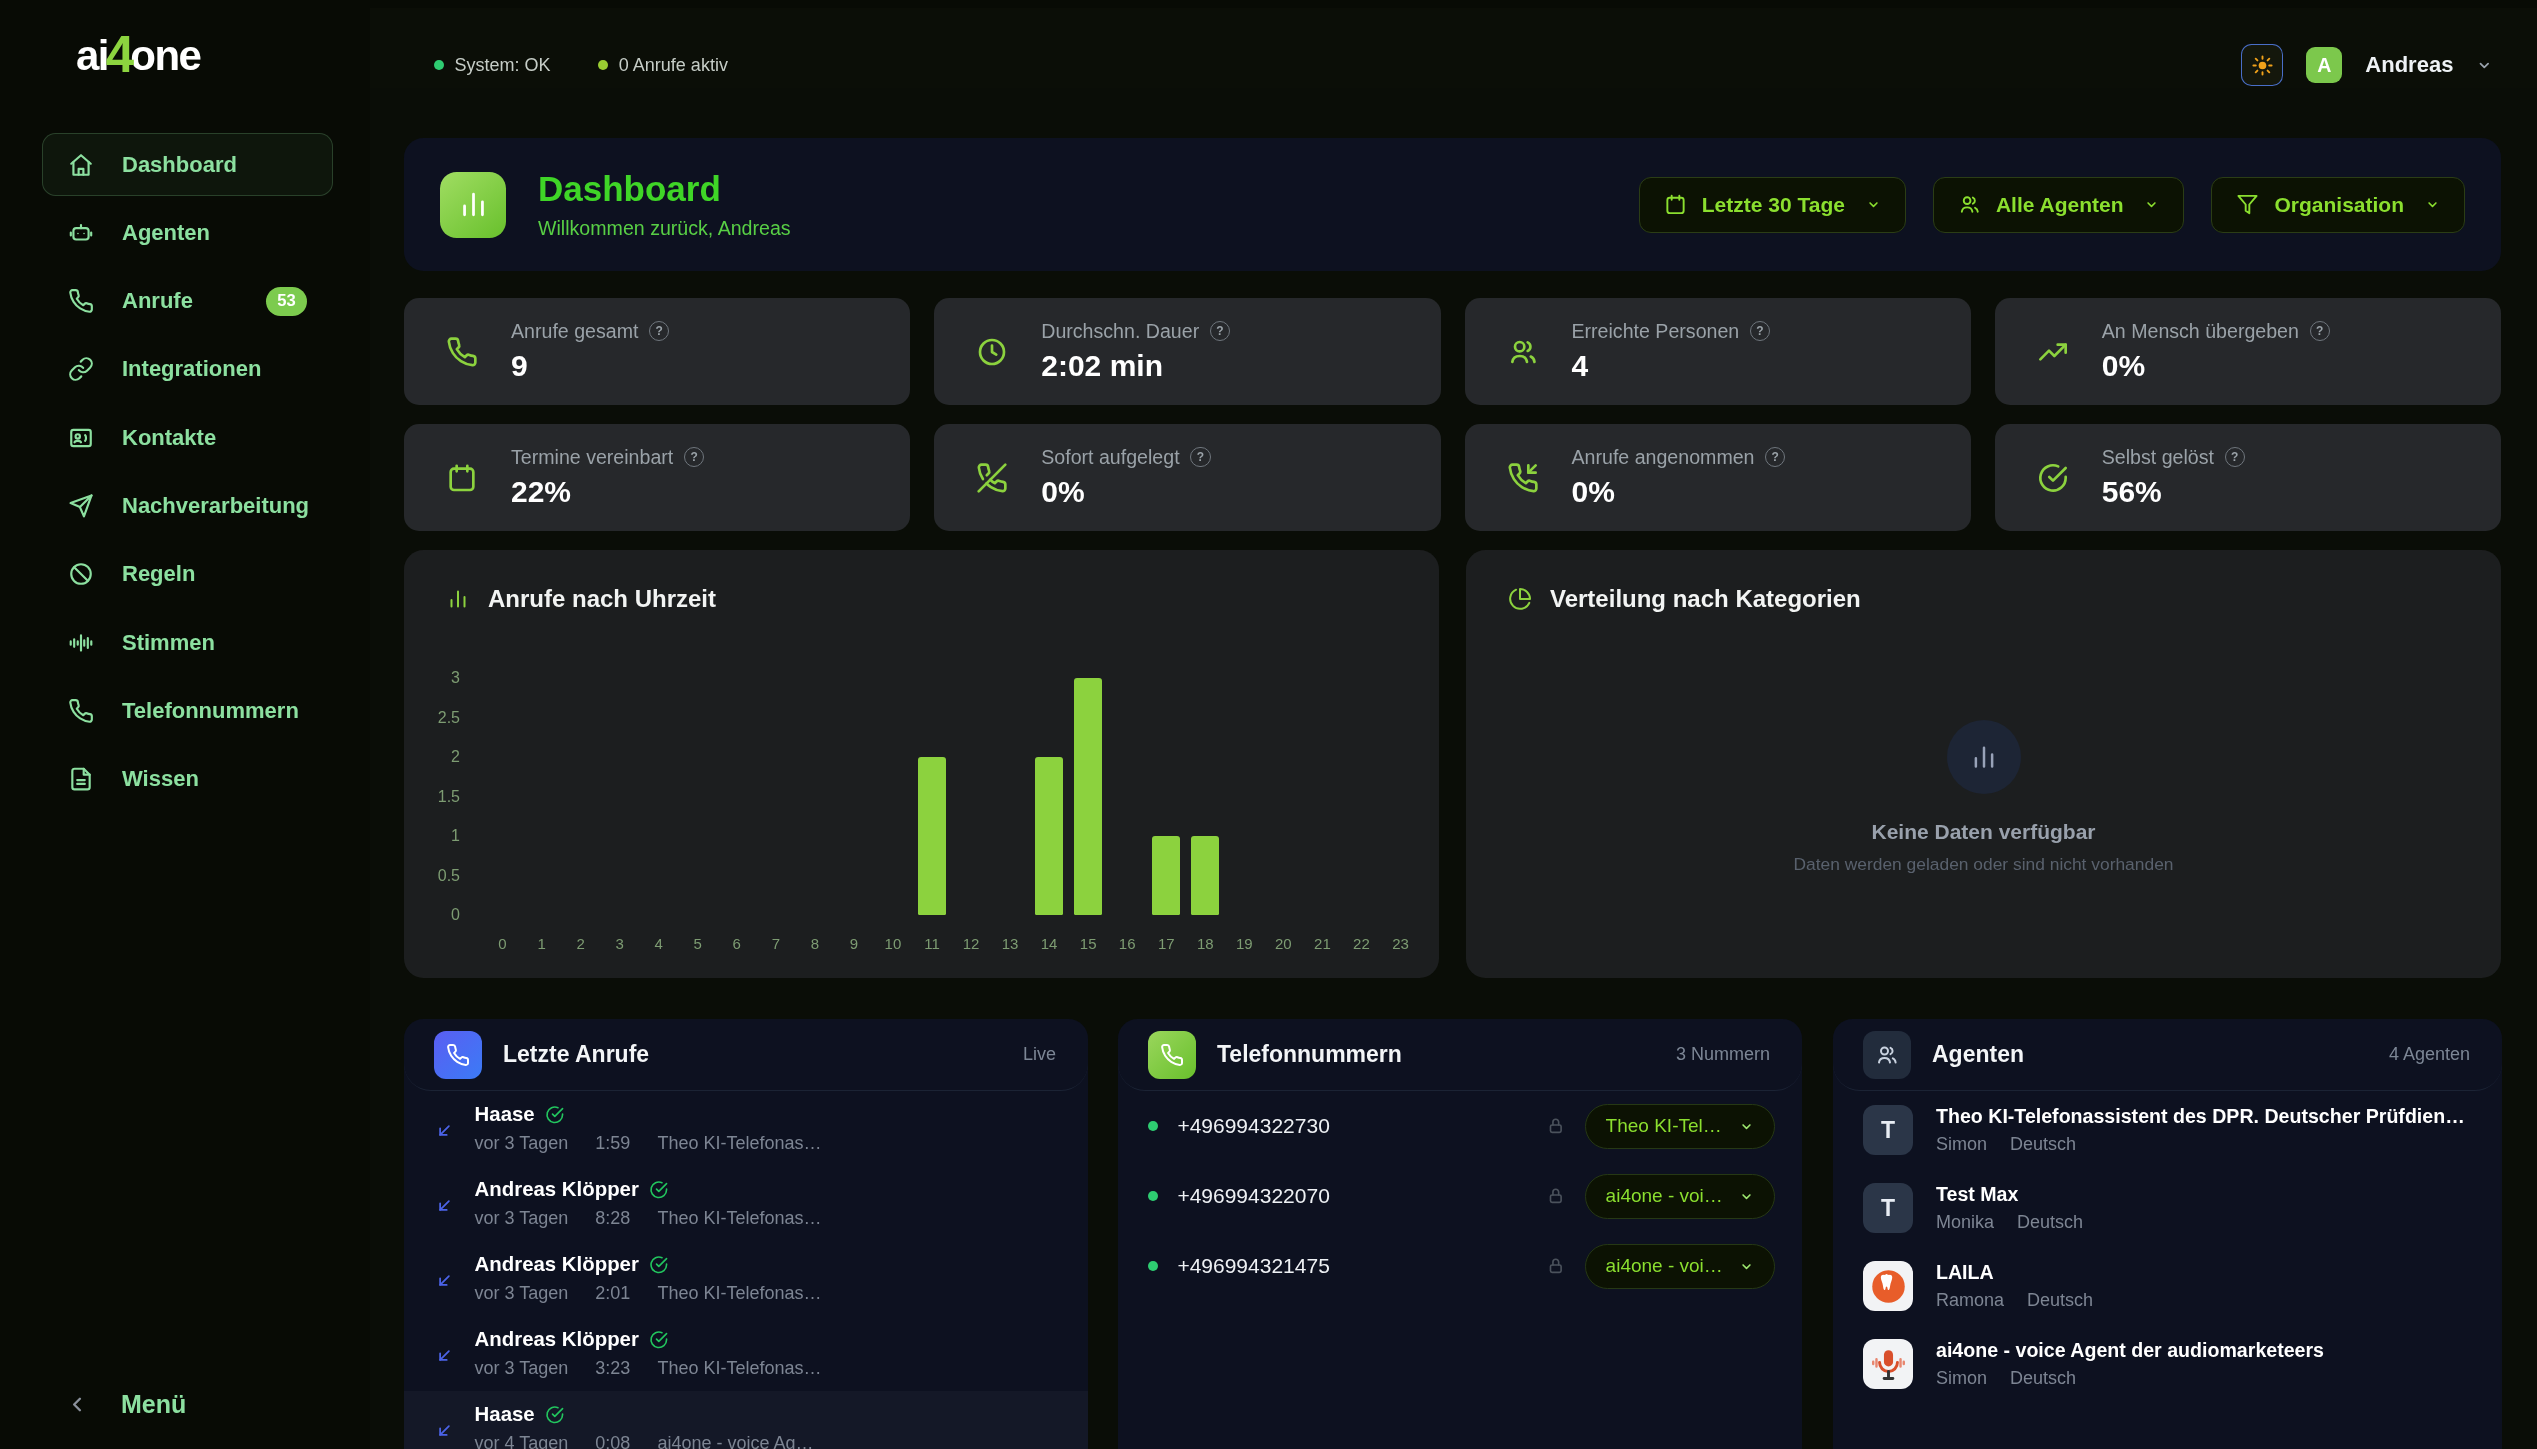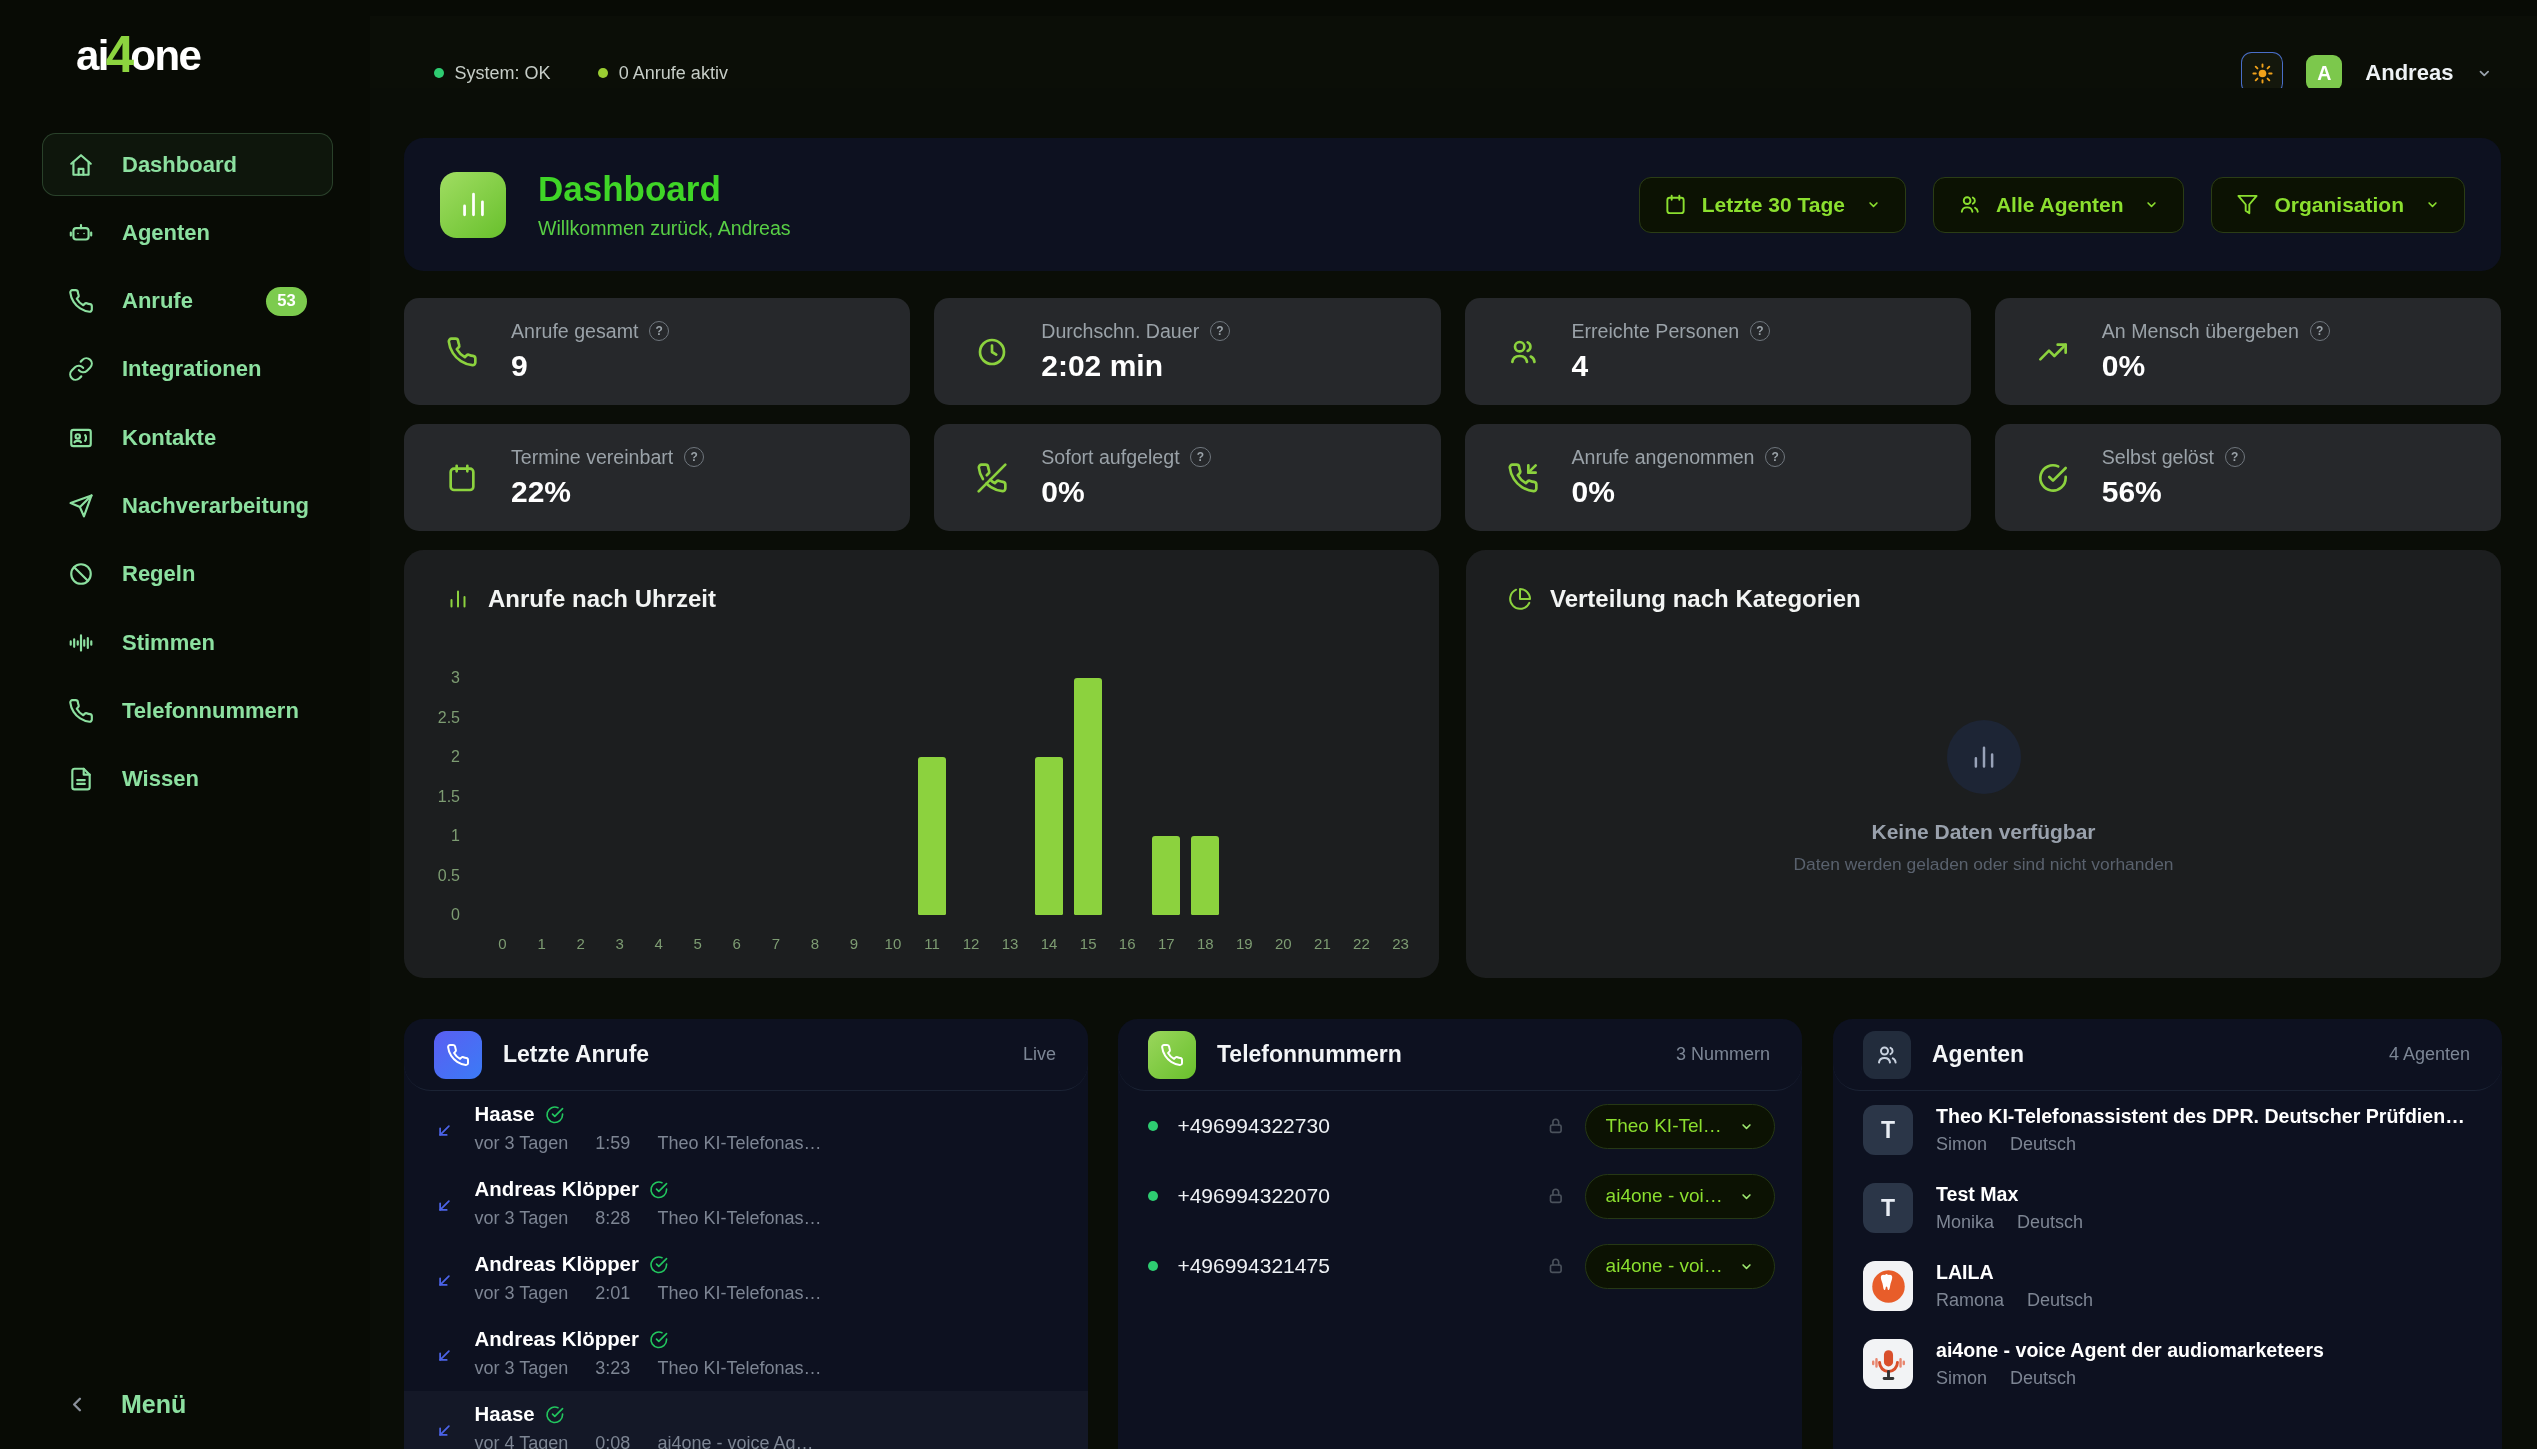--- a/index.html
+++ b/index.html
@@ -17,21 +17,21 @@
             padding:0 25px;gap:28px;color:#8ce0a0;font-size:22px;font-weight:600;border:0.8px solid transparent;cursor:pointer;}
   .nav-item.active{border-color:rgba(140,220,150,.22);background:rgba(140,228,160,.05);}
   .nav-item .ic-wrap{width:26px;height:26px;flex:none;}
   .nav-badge{margin-left:auto;background:#7ccb4e;color:#fff;font-size:16.6px;font-weight:700;padding:4.5px 11.3px;border-radius:755px;}
   .nav-badge:empty{display:none;}
   .menu-toggle{position:absolute;left:66px;bottom:30px;display:flex;align-items:center;gap:32px;
                color:#8ce0a0;font-size:25px;font-weight:600;cursor:pointer;}
   .menu-toggle .chev-ic{width:23px;height:23px;color:#8a909b;}
 
   
-  .topbar{position:absolute;left:370px;right:0;top:16px;height:96px;background:#0b0e07;
+  .topbar{position:absolute;left:370px;right:0;top:8px;height:96px;background:#0b0e07;
           border-bottom:0.8px solid rgba(140,160,120,.12);display:flex;align-items:center;padding:19.6px 45px 0 64px;}
   .status{display:flex;align-items:center;gap:10.6px;font-size:18px;color:#c6cdc7;margin-right:48px;}
   .sdot{width:9.8px;height:9.8px;border-radius:50%;flex:none;}
   .sdot.ok{background:var(--ok,#2ecc71);} .sdot.lime{background:var(--calls_dot,#9acd32);}
   .top-right{margin-left:auto;display:flex;align-items:center;gap:23px;}
   .theme-btn{width:42px;height:42px;border-radius:10.6px;border:1.5px solid rgba(86,132,248,.8);background:#14170c;
              display:flex;align-items:center;justify-content:center;color:#f0a11a;cursor:pointer;}
   .theme-btn .sun-ic{width:23px;height:23px;}
   .avatar{width:36px;height:36px;border-radius:9px;background:#7cc84c;color:#fff;font-weight:700;font-size:19.6px;
           display:flex;align-items:center;justify-content:center;cursor:pointer;}

